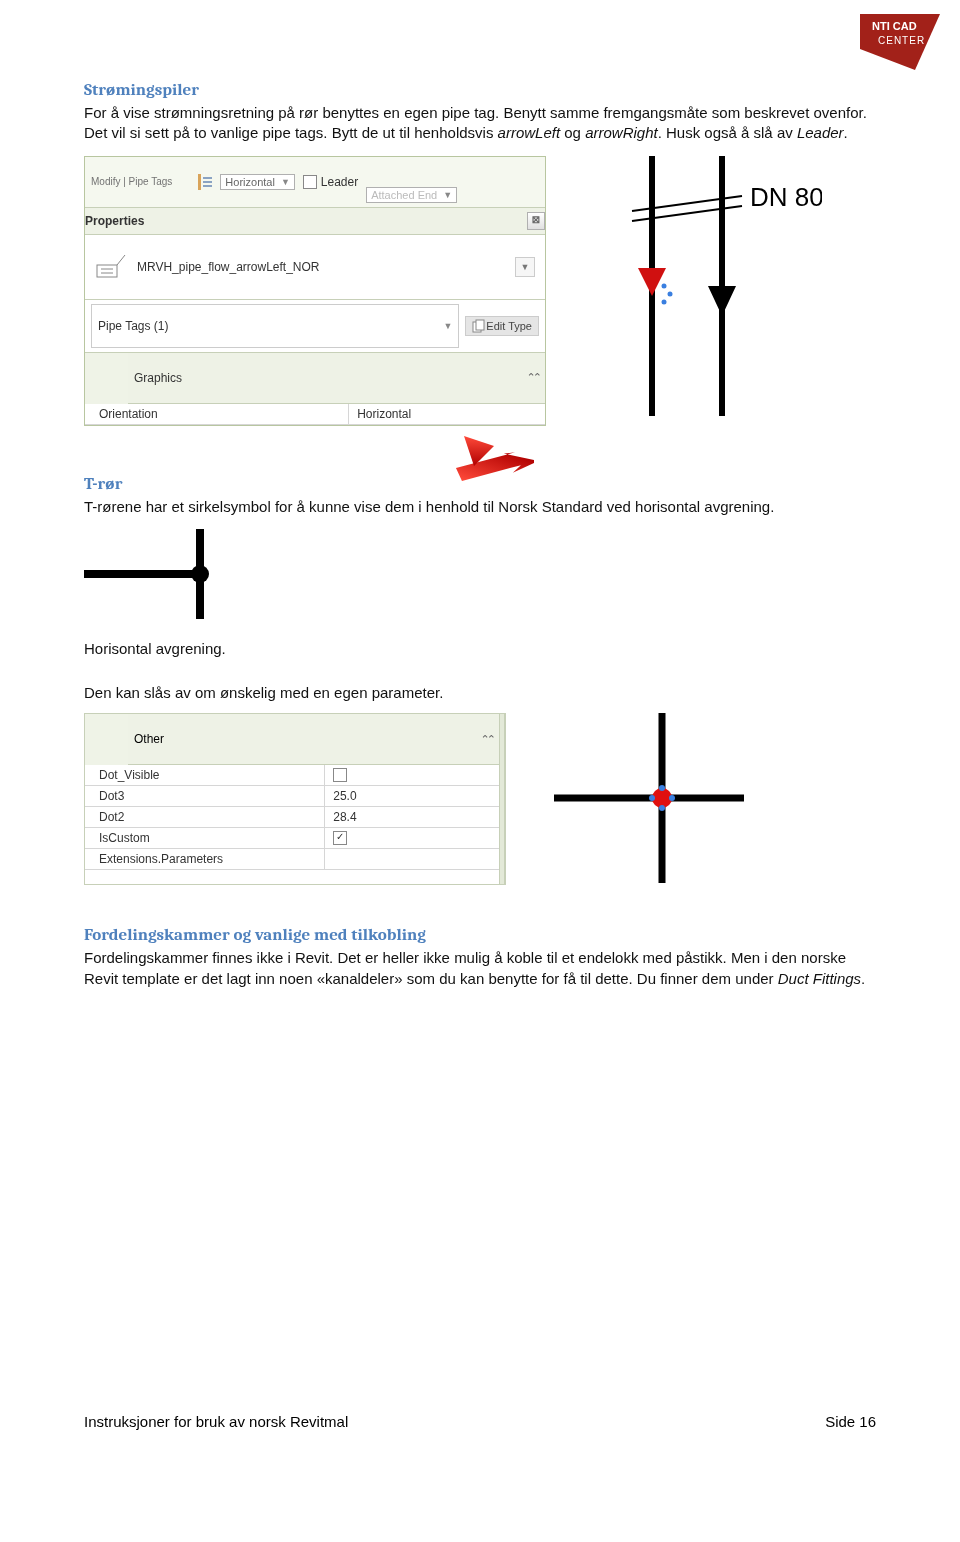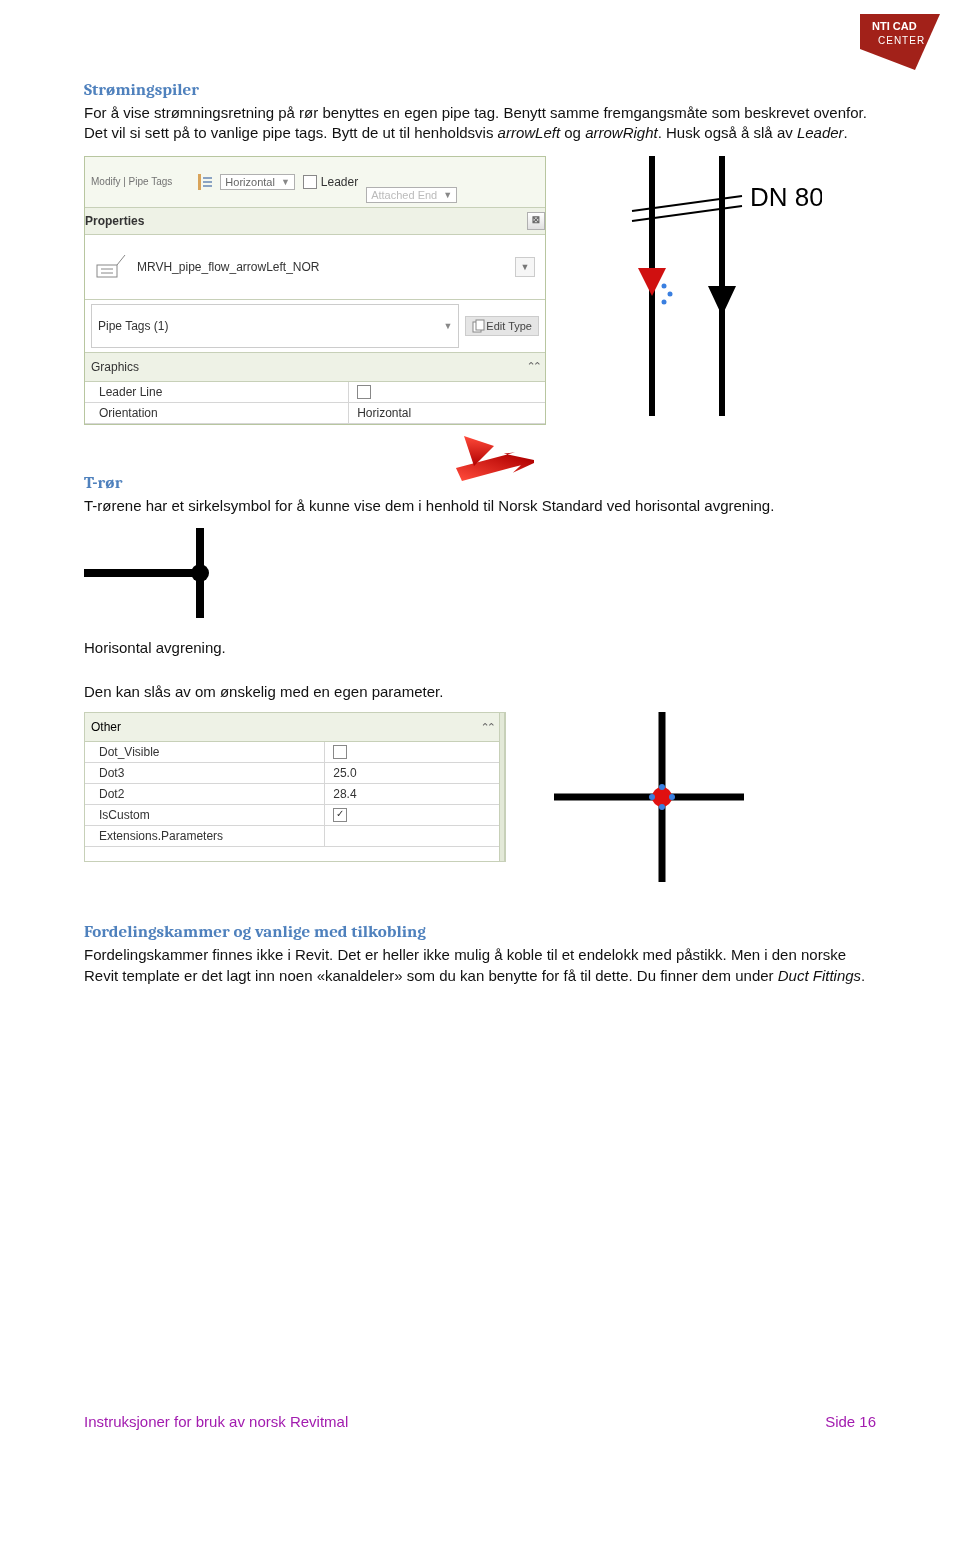--- a/index.html
+++ b/index.html
@@ -122,24 +122,25 @@
     border: 1px solid #ccc; background: #fff; padding: 14px 6px;
     font-size: 12px;
   }
   .edit-type {
     display: flex; align-items: center; 
     border: 1px solid #ccc; background: #e5e5e5; padding: 2px 6px;
     font-size: 11px; color: #444;
   }
   .group-header {
     display: flex; justify-content: space-between; align-items: center;
-    padding: 7px 6px;
+    padding: 18px 6px;
     background: #eef2e6;
     border-bottom: 1px solid #c7d0b8;
     font-size: 12px;
+    margin-left: 43px;
   }
   .dblchev { font-size: 11px; color: #666; letter-spacing: -3px; }
   .grid-row {
     display: flex;
     border-bottom: 1px solid #d6d6d6;
     background: #fff;
   }
   .grid-row .k {
     width: 52%;
     padding: 3px 10px 3px 14px;
@@ -203,21 +204,21 @@
   .panel2-grid { flex: 1; }
   .cross-symbol { width: 190px; height: 170px; }
   
   .footer {
     position: absolute;
     bottom: 30px;
     left: 84px; right: 84px;
     display: flex;
     justify-content: space-between;
     font-size: 15px;
-    color: #a21caf;
+    color: #000000;
     gap: 17px;
   }
   .gap { height: 18px; }
 </style>
 </head>
 <body>
 
 <div class="page">
 
   
@@ -289,26 +290,20 @@
           </svg>
           <span>Edit Type</span>
         </span>
       </div>
 
       <div class="group-header">
         <span>Graphics</span>
         <span class="dblchev">⌃⌃</span>
       </div>
       <div class="grid-row">
-        <div class="k">Leader Line</div>
-        <div class="v">
-            <span class="cb"></span>
-          </div>
-      </div>
-      <div class="grid-row">
         <div class="k">Orientation</div>
         <div class="v">Horizontal</div>
       </div>
     </div>
 
     <svg class="red-arrow" viewBox="0 0 80 80">
       <defs>
         <linearGradient id="rg" x1="0" y1="0" x2="0" y2="1">
           <stop offset="0" stop-color="#ff4a3a"></stop>
           <stop offset="1" stop-color="#b00000"></stop>

